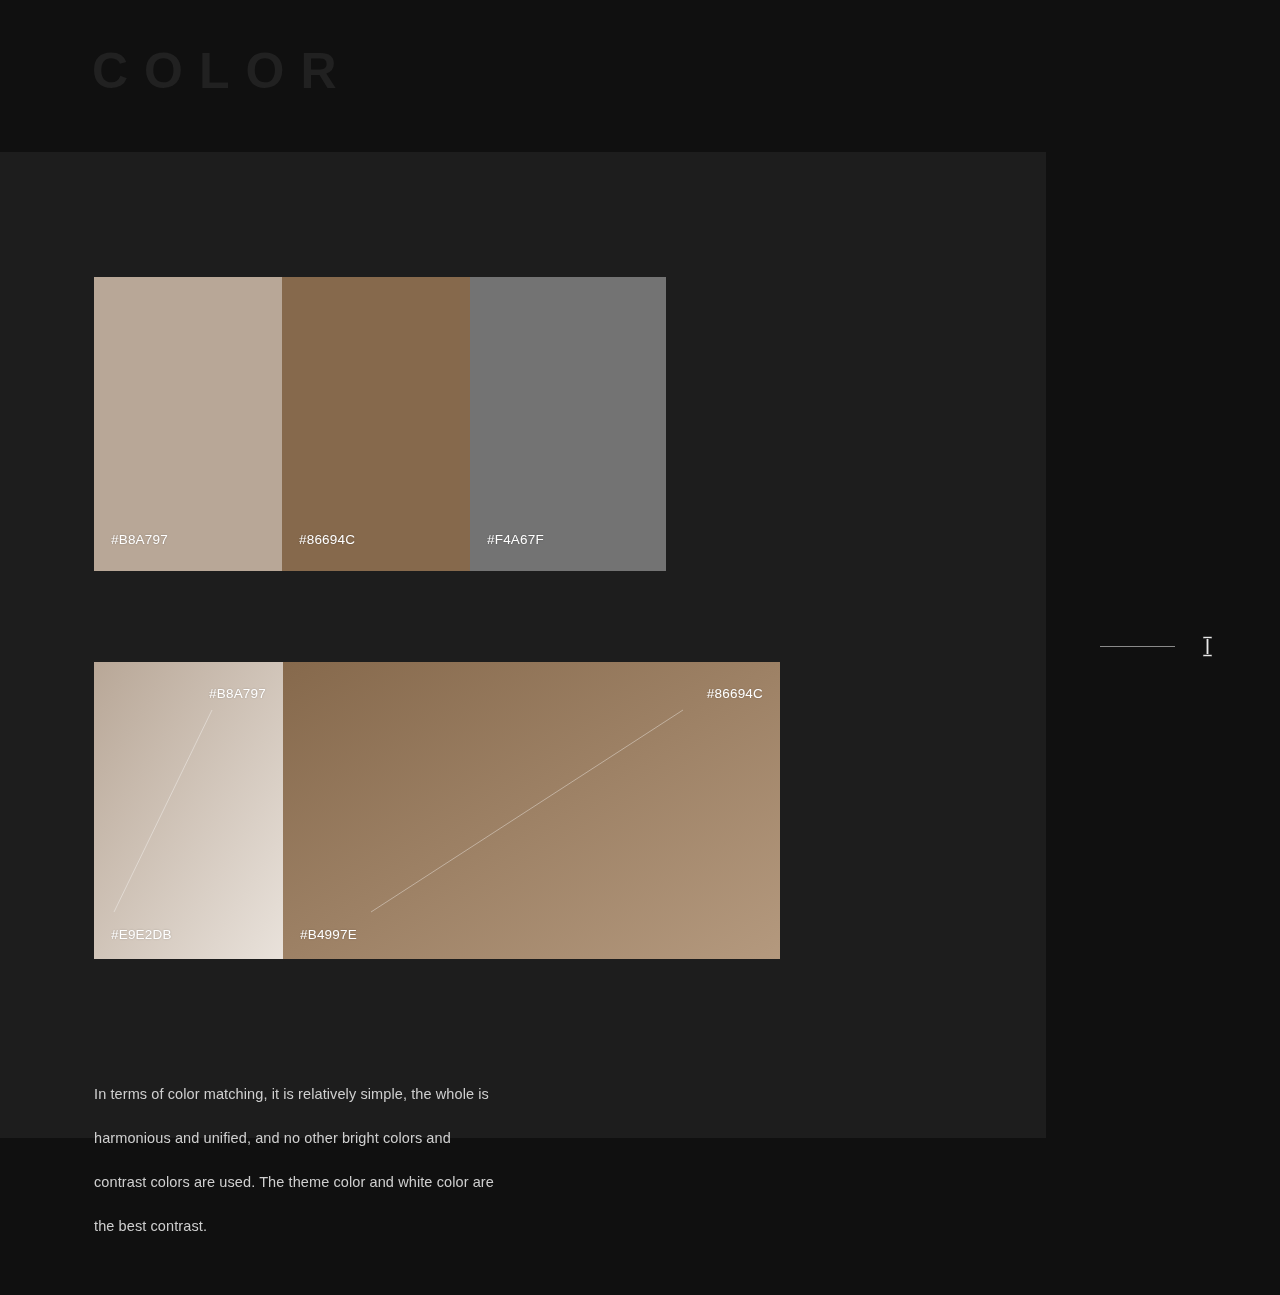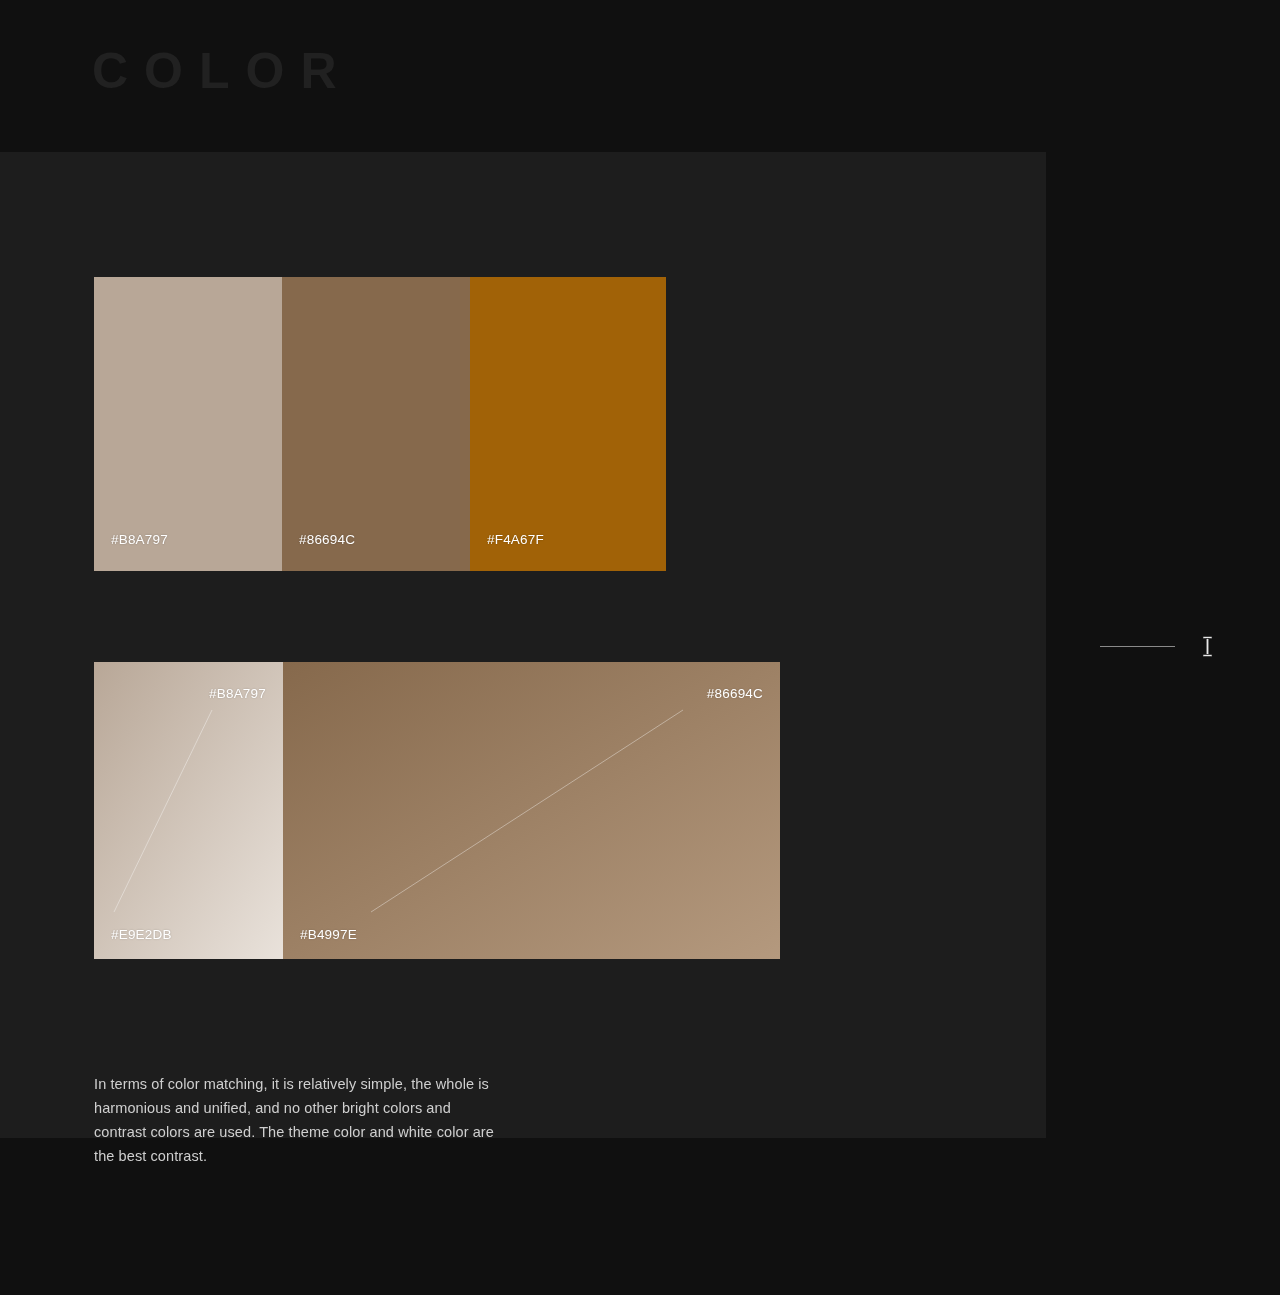--- a/index.html
+++ b/index.html
@@ -107,21 +107,21 @@
   .g-label.top-right { right: 17px; top: 24px; }
   .g-label.bottom-left { left: 17px; bottom: 17px; }
 
   
   .description {
     position: absolute;
     left: 94px;
     top: 1072px;
     width: 400px;
     font-size: 14.5px;
-    line-height: 24px;
+    line-height: 44px;
     color: #cfcfcf;
     letter-spacing: 0.1px;
   }
 
   
   .side-rule {
     position: absolute;
     left: 1100px;
     top: 646px;
     width: 75px;
@@ -150,21 +150,21 @@
   <div class="swatch-row">
 
     <div class="swatch" id="sw0" style="background: rgb(184, 167, 151); width: 188px;">
       <span class="swatch-label">#B8A797</span>
     </div>
 
     <div class="swatch" id="sw1" style="background: rgb(134, 105, 76); width: 188px;">
       <span class="swatch-label">#86694C</span>
     </div>
 
-    <div class="swatch" id="sw2" style="background: #a16207; width: 196px;">
+    <div class="swatch" id="sw2" style="background: #737373; width: 196px;">
       <span class="swatch-label">#F4A67F</span>
     </div>
 
   </div>
 
   <div class="gradient-row">
 
     <div class="gradient-panel left" id="gp0" style="background: linear-gradient(to right bottom, rgb(184, 167, 151), rgb(233, 226, 219));">
       <svg class="diag" viewBox="0 0 189 297" preserveAspectRatio="none">
         <line x1="20" y1="250" x2="118" y2="48"></line>

